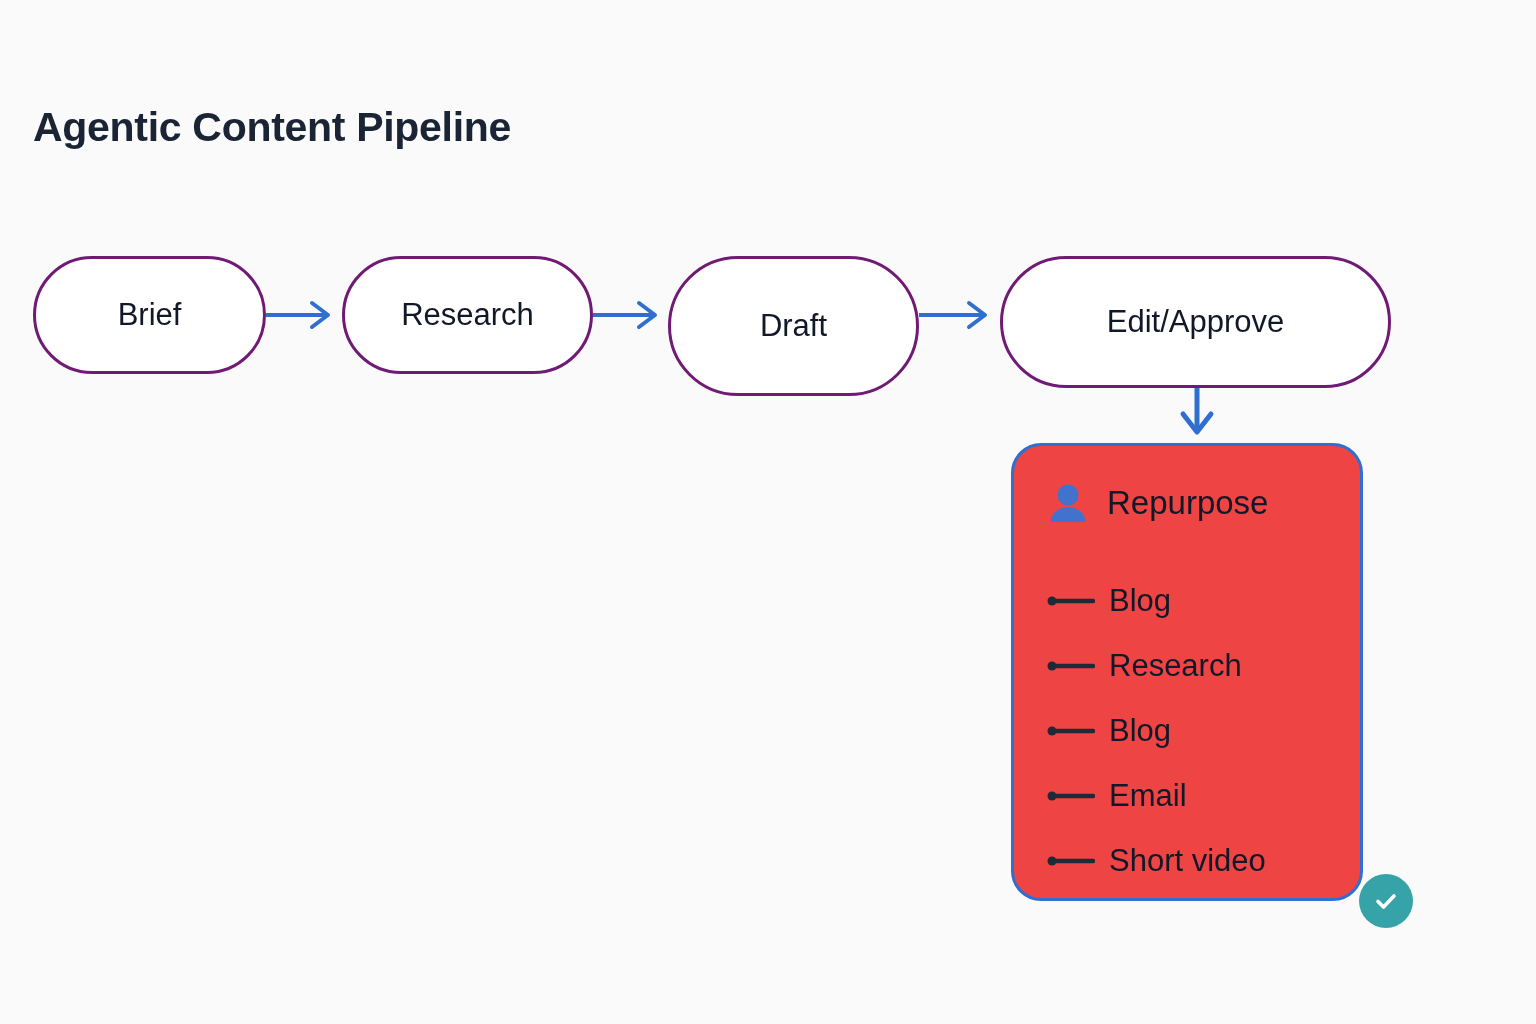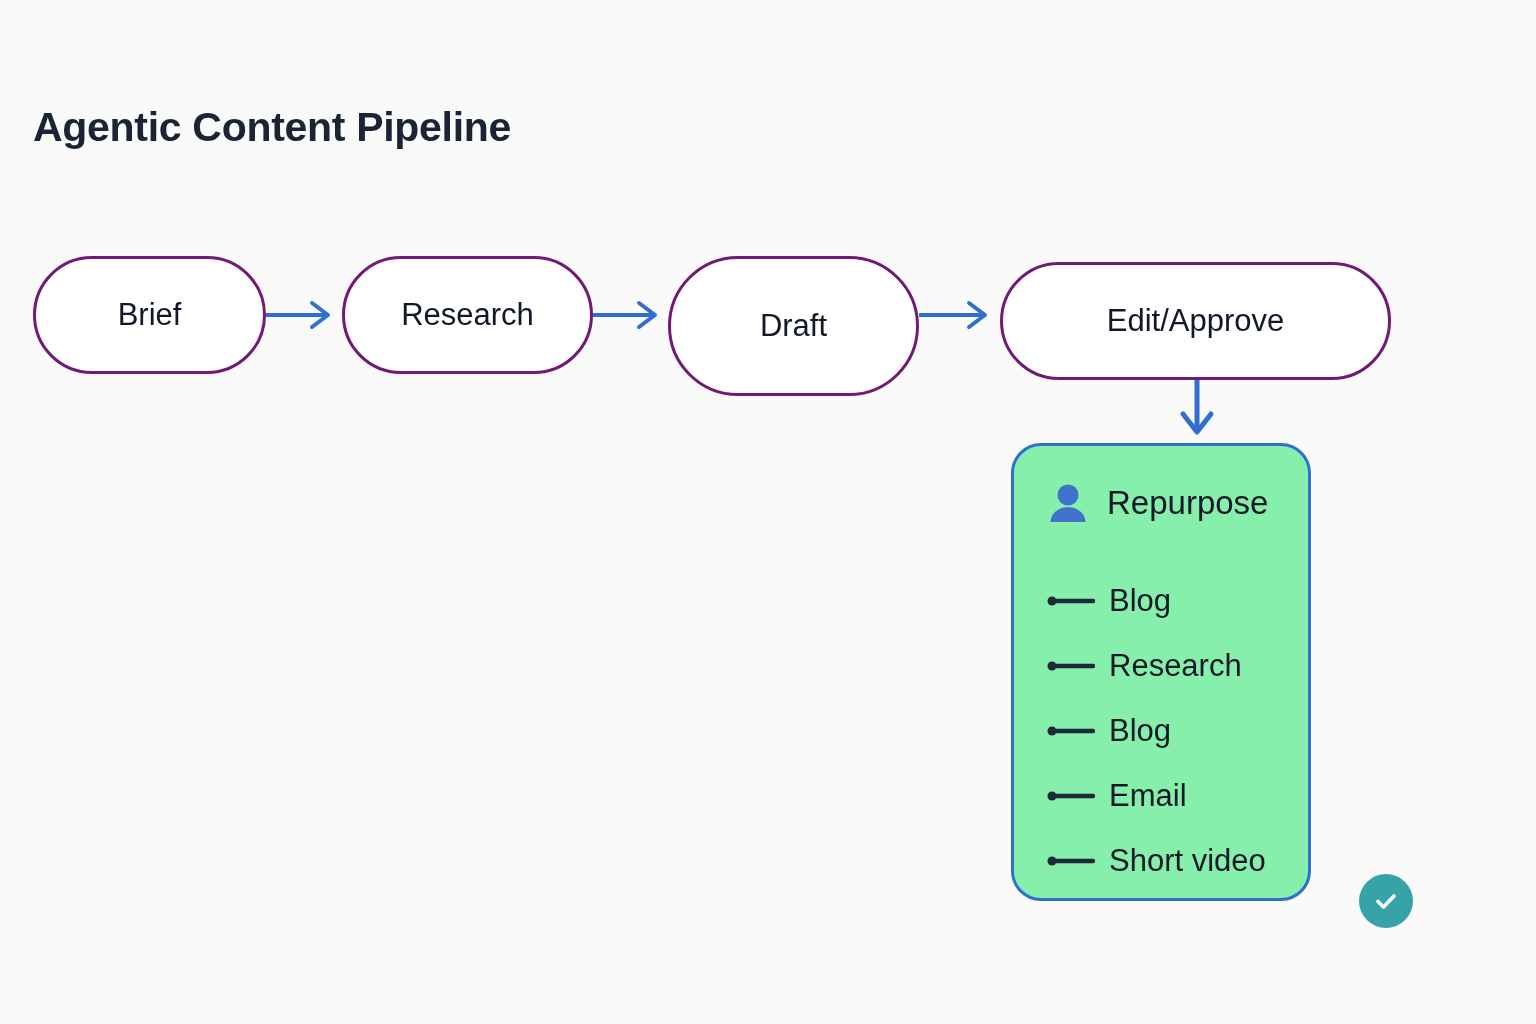--- a/index.html
+++ b/index.html
@@ -42,41 +42,41 @@
     display: flex;
     align-items: center;
     justify-content: center;
     color: #111827;
     font-size: 31px;
     white-space: nowrap;
   }
   .node-brief    { left: 33px;   top: 256px; width: 233px; height: 118px; }
   .node-research { left: 342px;  top: 256px; width: 251px; height: 118px; }
   .node-draft    { left: 668px;  top: 256px; width: 251px; height: 140px; }
-  .node-approve  { left: 1000px; top: 256px; width: 391px; height: 118px; margin-top: 6px; }
+  .node-approve  { left: 1000px; top: 256px; width: 391px; height: 132px; }
 
   
   .connectors {
     position: absolute;
     left: 0;
     top: 0;
     width: 1536px;
     height: 1024px;
     pointer-events: none;
   }
 
   
   .repurpose-card {
     position: absolute;
     box-sizing: border-box;
     left: 1011px;
     top: 443px;
-    width: 300px;
+    width: 352px;
     height: 458px;
-    background: #86efac;
+    background: #ef4444;
     border: 3px solid #2f6fd0;
     border-radius: 30px;
   }
   .card-header {
     position: absolute;
     left: 33px;
     top: 36px;
     display: flex;
     align-items: center;
     gap: 18px;

